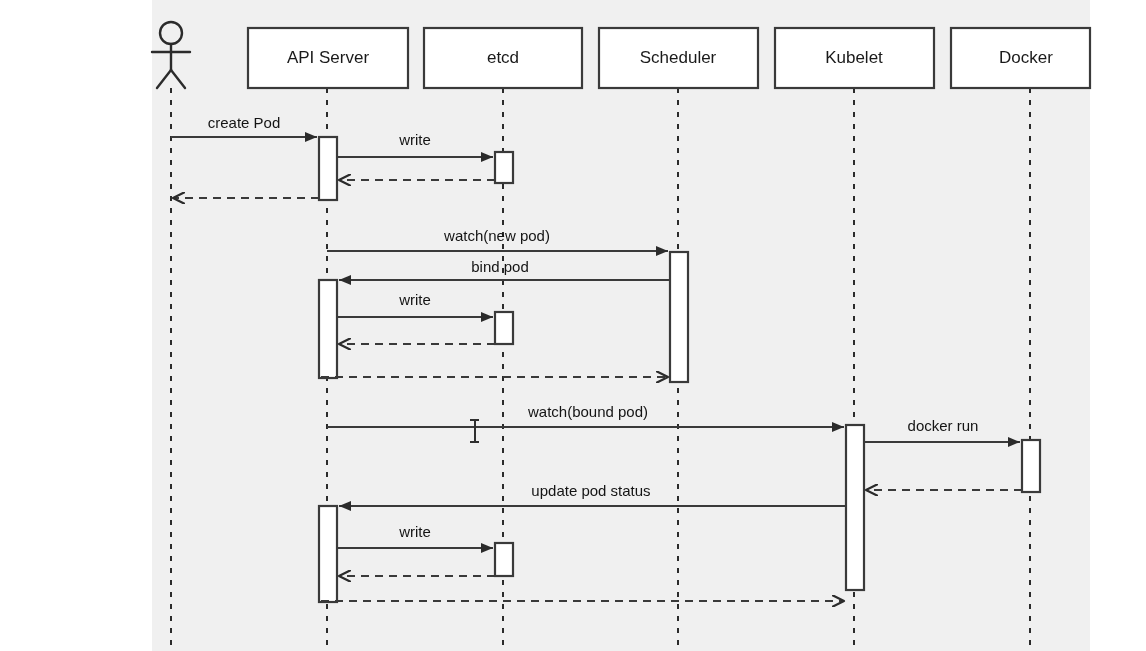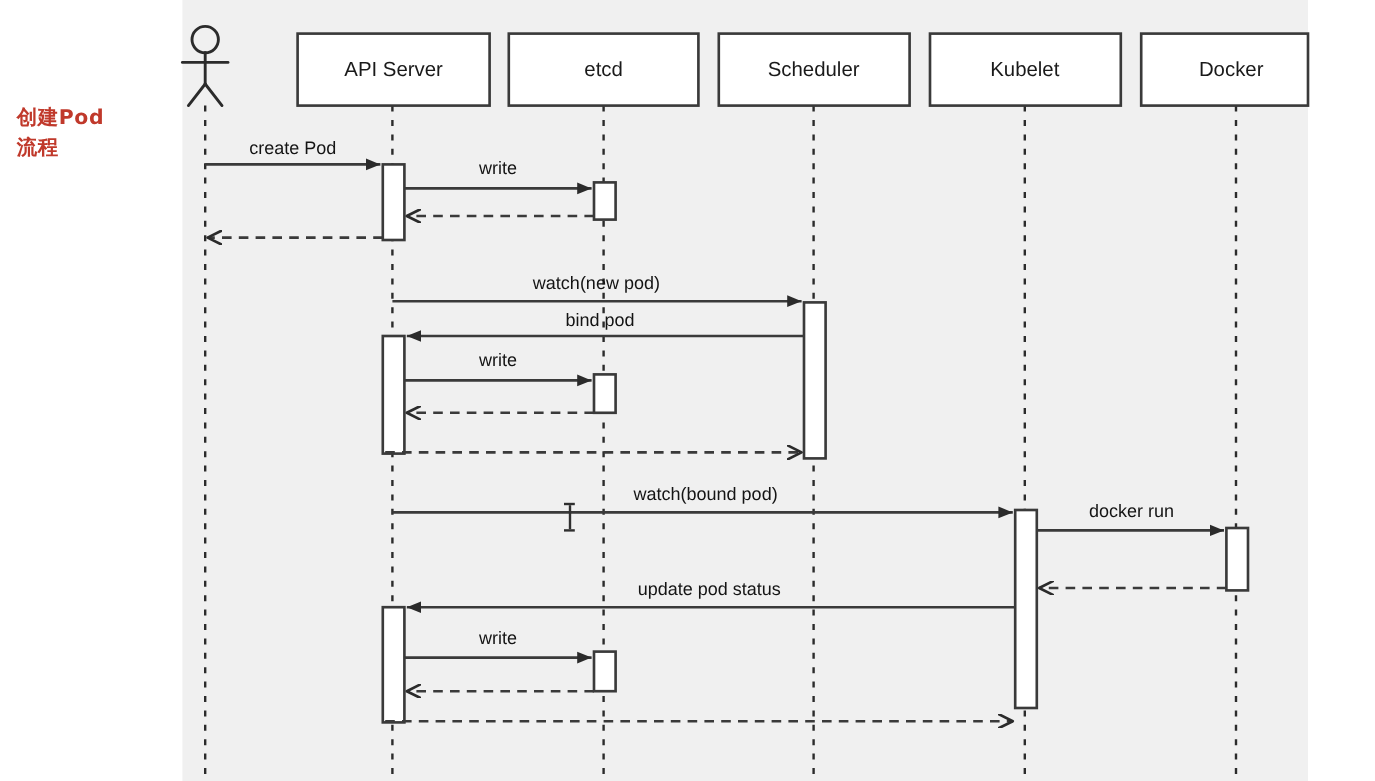--- a/index.html
+++ b/index.html
@@ -101,22 +101,20 @@
   #caret .bar { position: absolute; background: #2f2f2f; }
   #caret .stem { left: 4px; top: 2px; width: 2px; height: 20px; }
   #caret .top  { left: 0px; top: 0px; width: 9px; height: 2px; }
   #caret .bot  { left: 0px; top: 22px; width: 9px; height: 2px; }
 </style>
 </head>
 <body>
 
 <div id="root">
 
-  <div id="annotation">创建Pod
-流程</div>
 
   <div id="diagram-canvas"></div>
 
   <svg id="seq" viewBox="0 0 1146 651" xmlns="http://www.w3.org/2000/svg">
     <defs>
       <marker id="arrow-solid-r" markerWidth="13" markerHeight="11" refX="12" refY="5.5" orient="auto" markerUnits="userSpaceOnUse">
         <path d="M0,0.6 L12,5.5 L0,10.4 Z" fill="#2b2b2b"></path>
       </marker>
       <marker id="arrow-solid-l" markerWidth="13" markerHeight="11" refX="12" refY="5.5" orient="auto" markerUnits="userSpaceOnUse">
         <path d="M0,0.6 L12,5.5 L0,10.4 Z" fill="#2b2b2b"></path>

